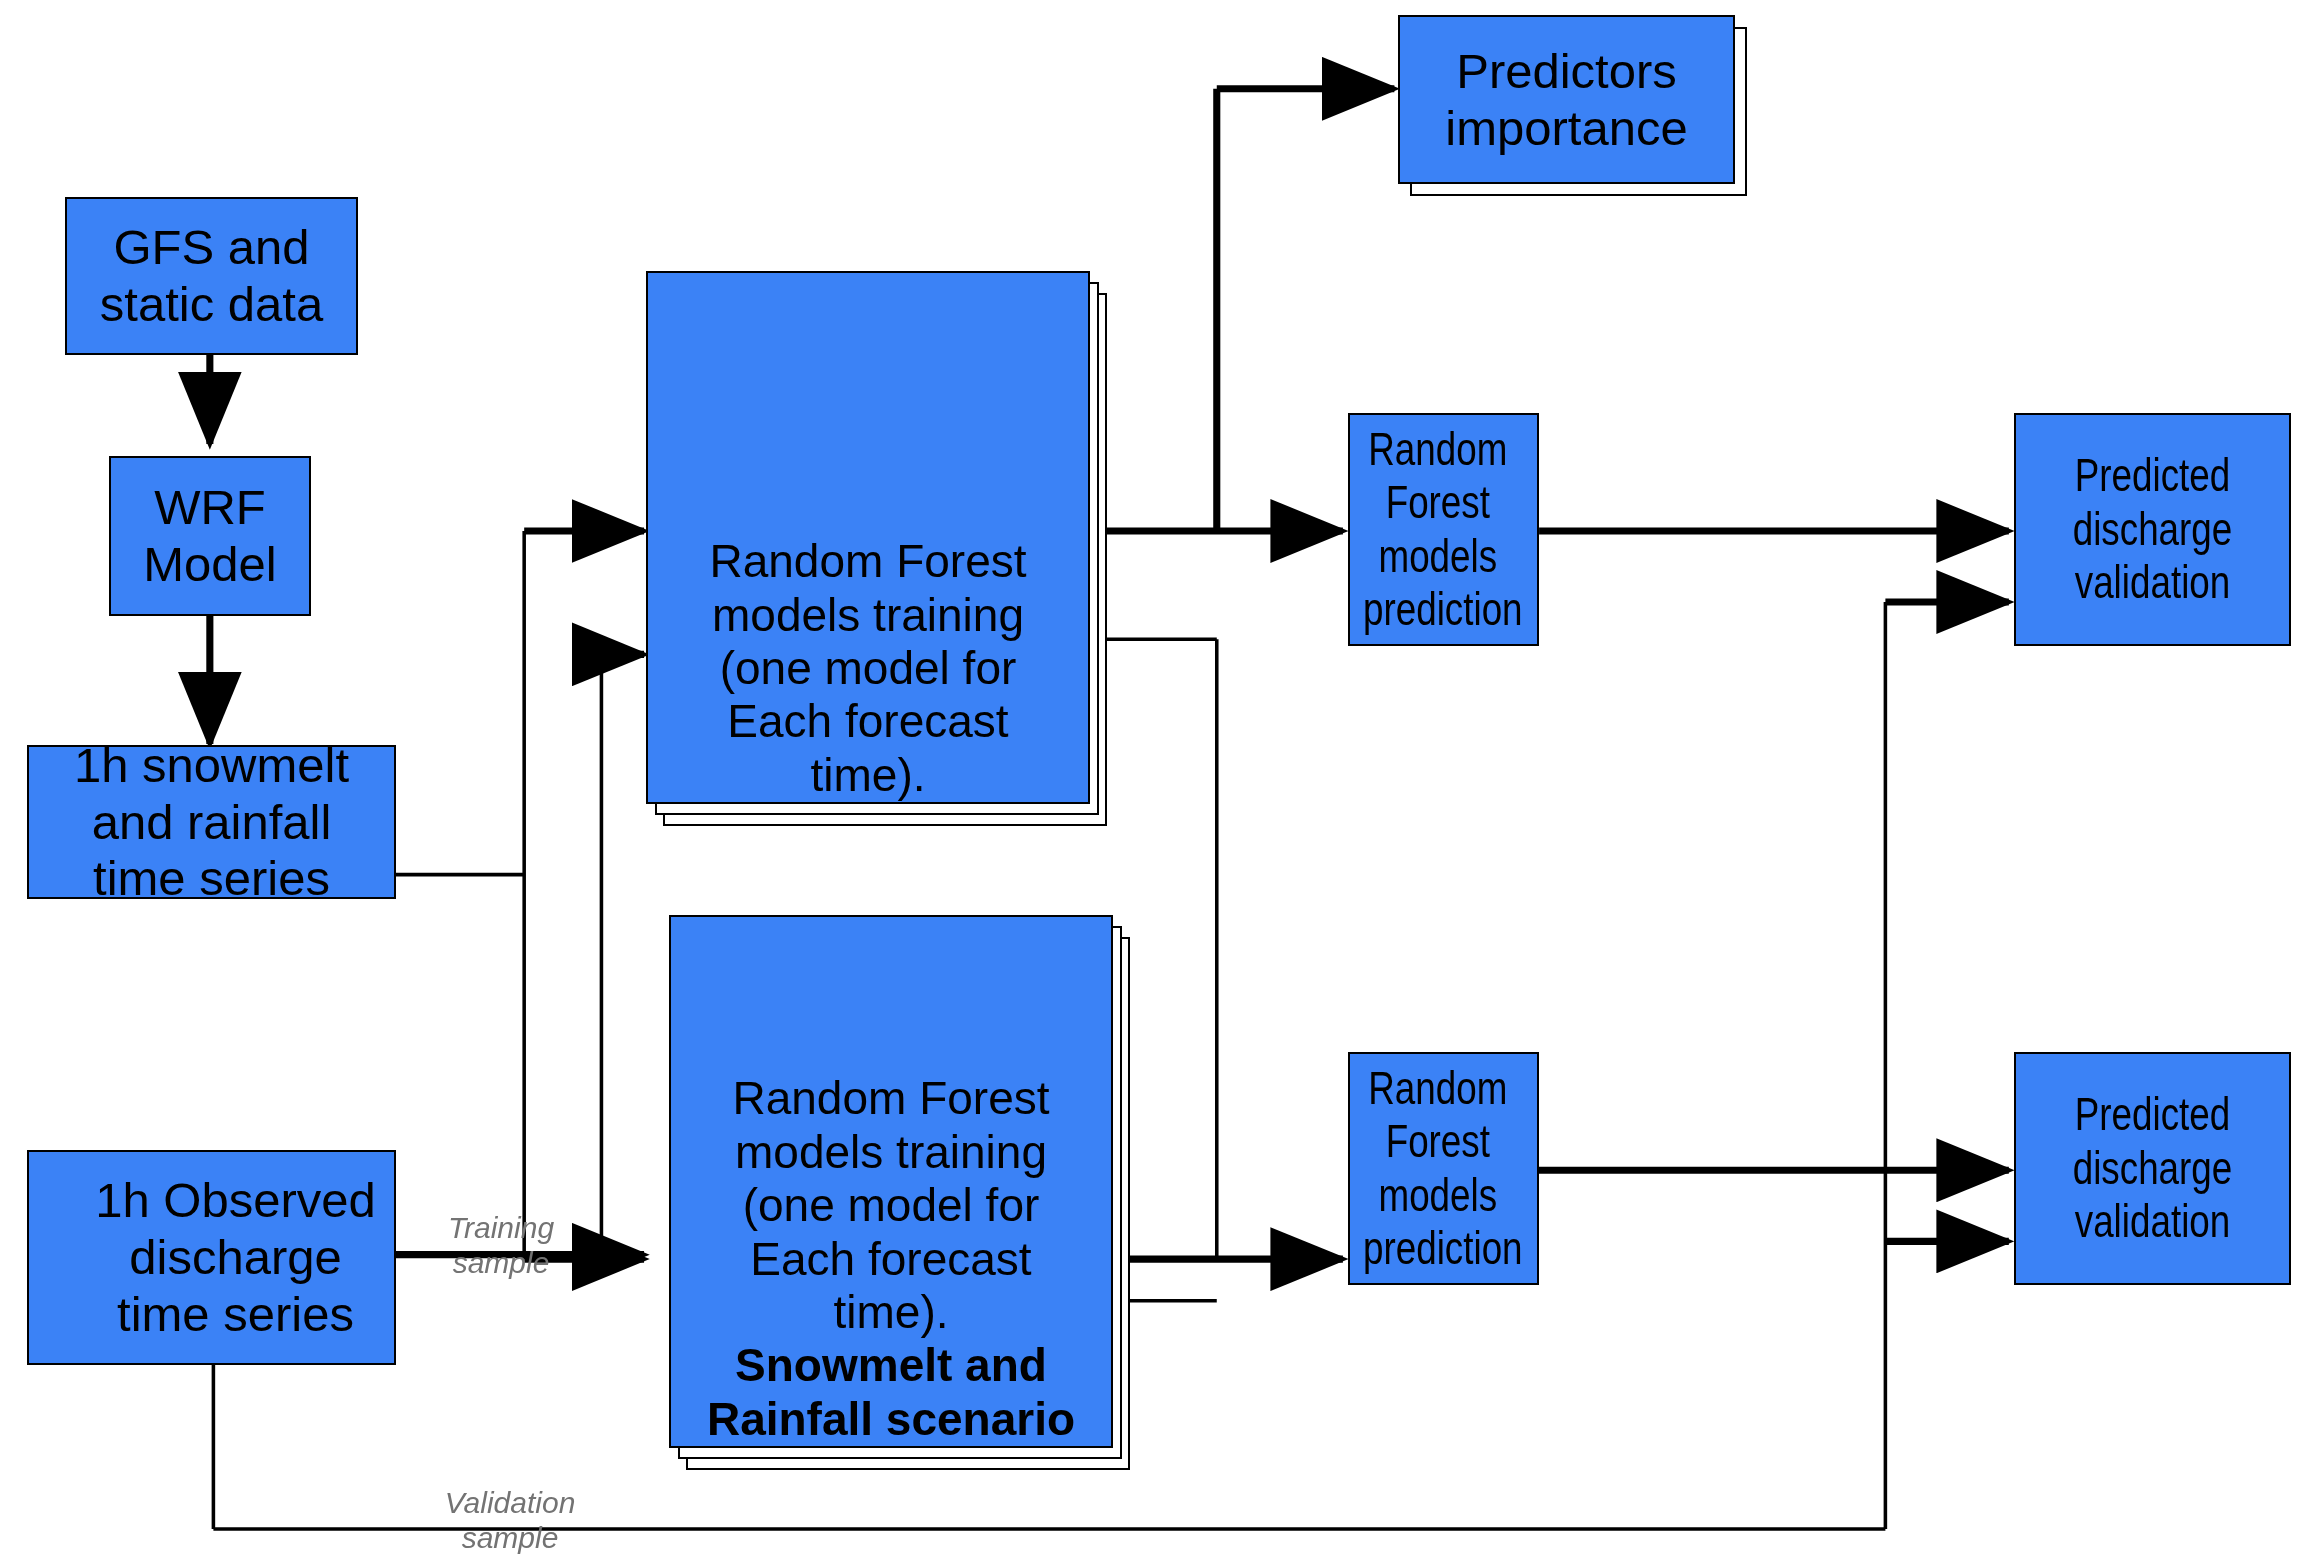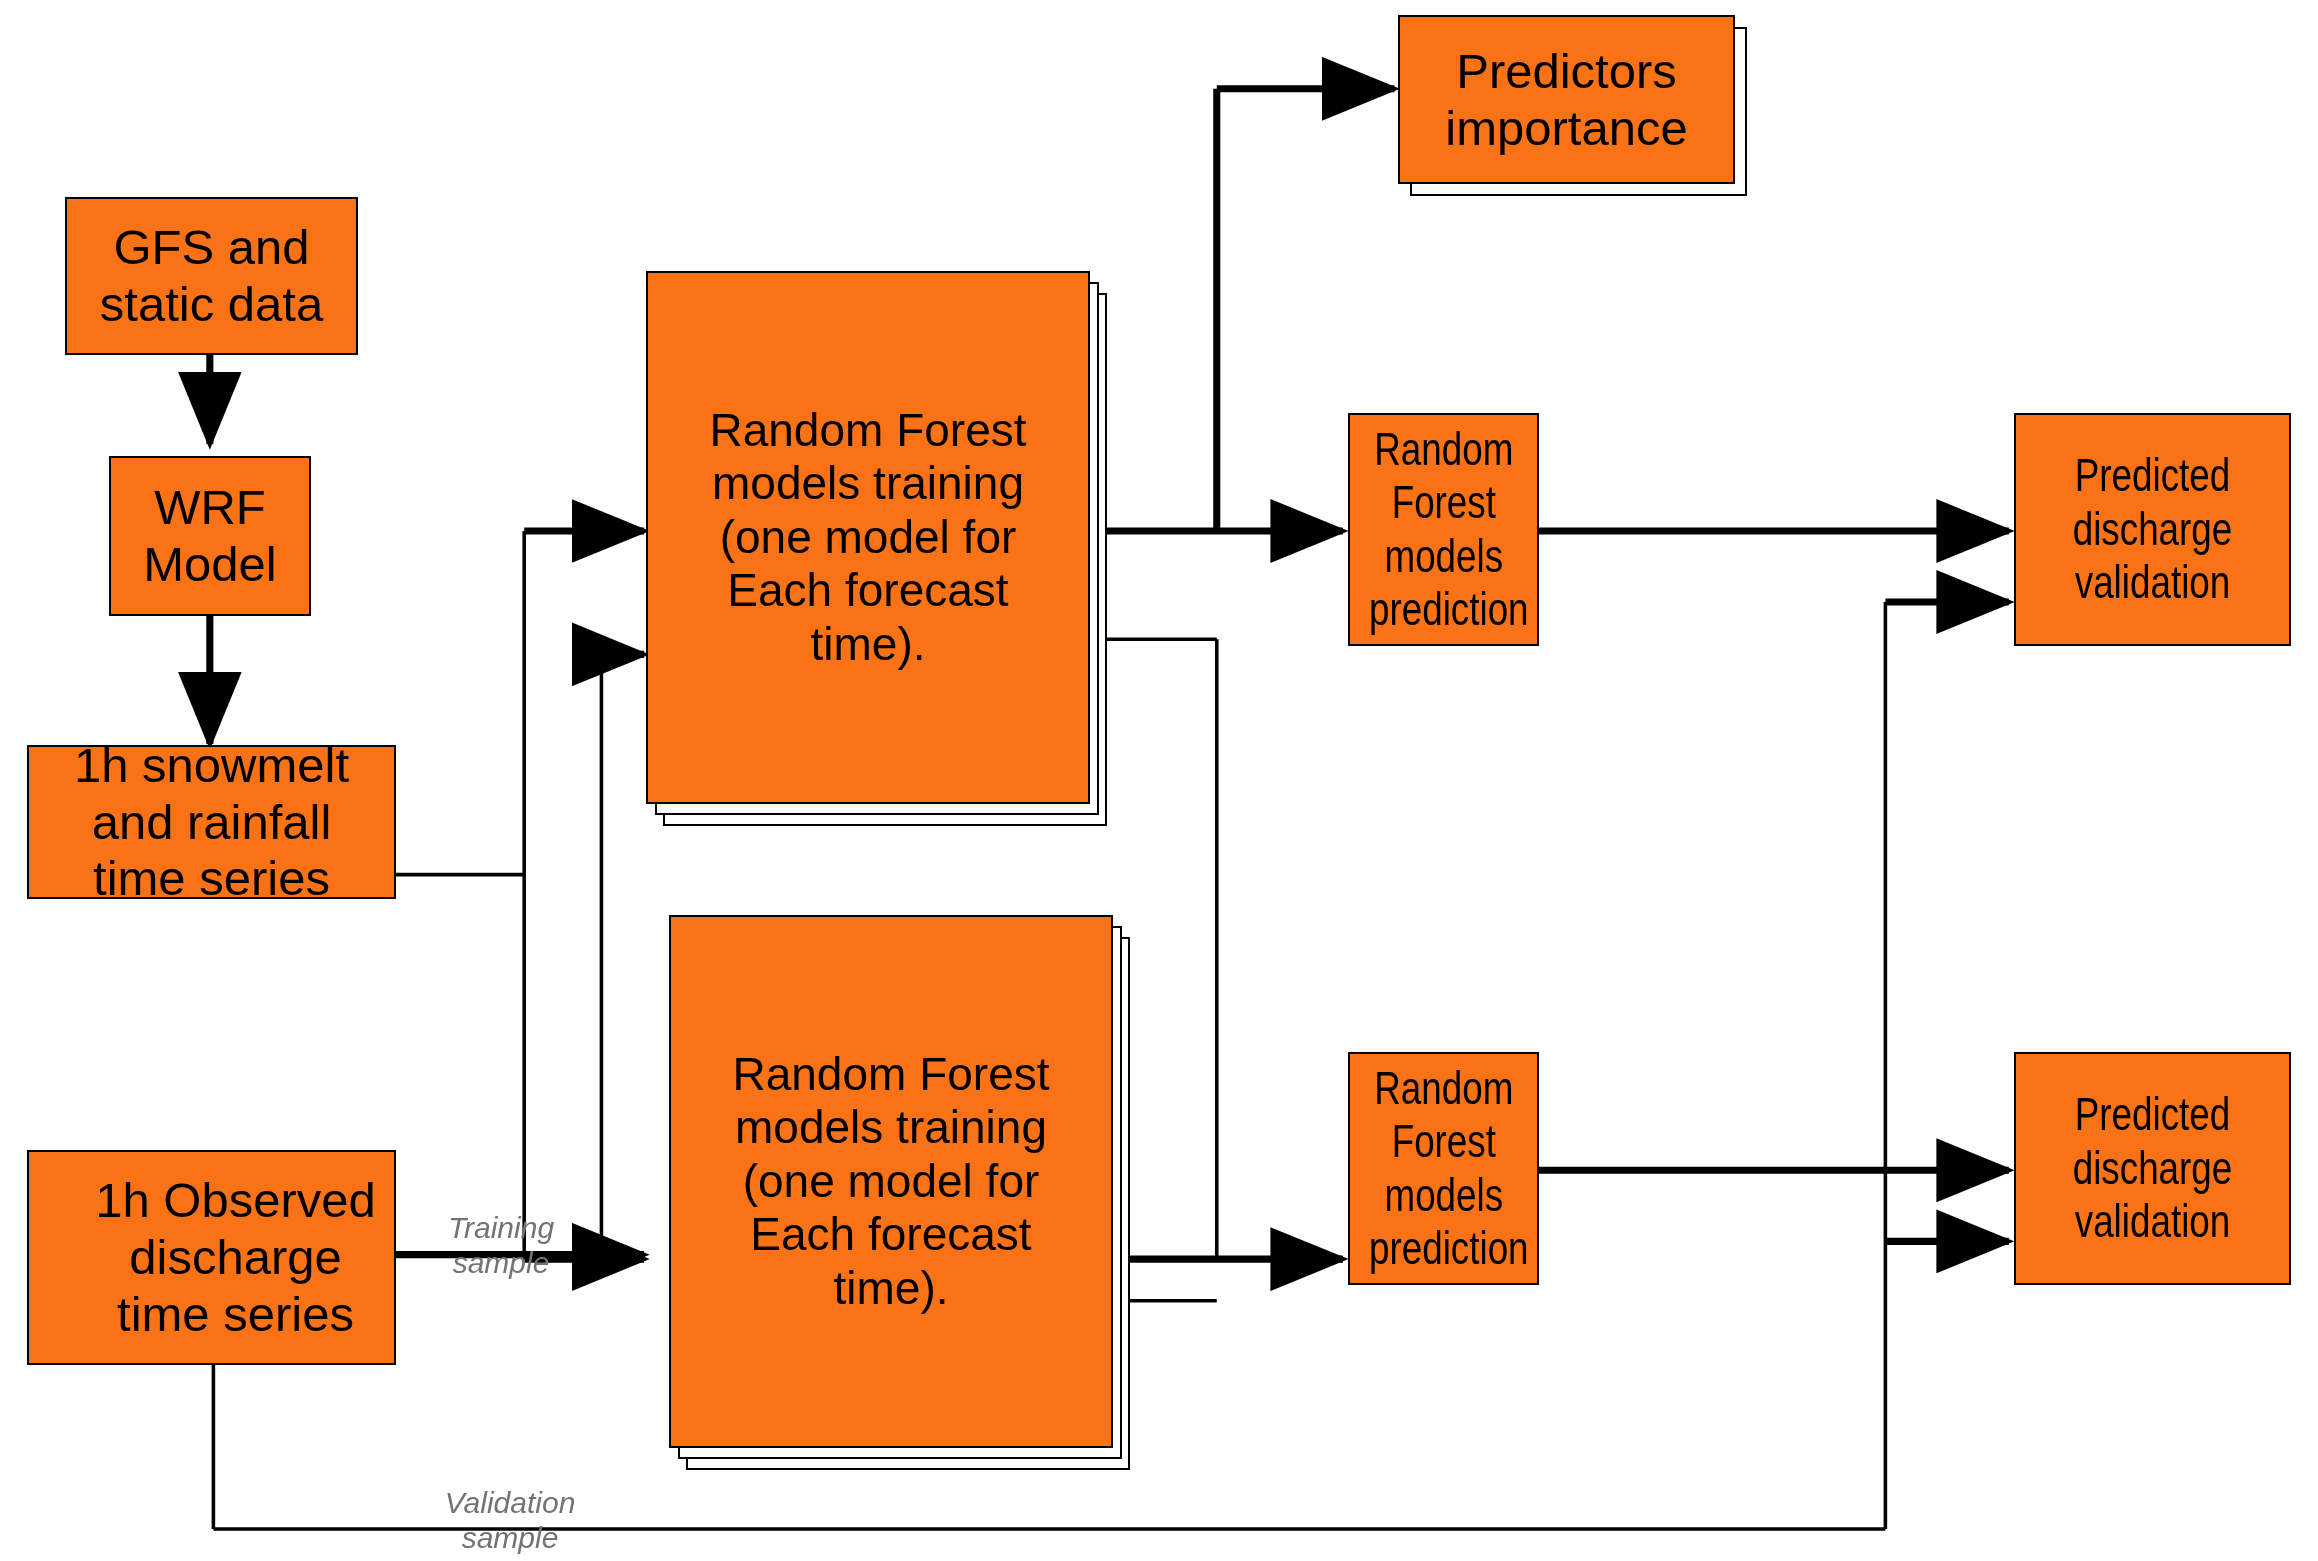--- a/index.html
+++ b/index.html
@@ -19,24 +19,24 @@
     position: absolute;
     left: 0; top: 0;
     width: 2319px;
     height: 1561px;
     pointer-events: none;
   }
   .node {
     position: absolute;
     box-sizing: border-box;
     border: 2.7px solid #000000;
-    background: #f97316;
+    background: #3b82f6;
     display: flex;
     align-items: center;
-    justify-content: center;
+    justify-content: flex-end;
     text-align: center;
     color: #000000;
     line-height: 1.16;
     z-index: 5;
   }
   .node .txt { width: 100%; padding: 0 5.3px; }
   .stack-shadow {
     position: absolute;
     box-sizing: border-box;
     border: 2.7px solid #000000;
@@ -171,20 +171,22 @@
   </div>
 
   <div class="stack-shadow" style="left:686px; top:937px; width:444px; height:533px;"></div>
   <div class="stack-shadow" style="left:678px; top:926px; width:444px; height:533px;"></div>
   <div class="node big-text" style="left:669px; top:915px; width:444px; height:533px; flex-direction:column;">
     <div class="txt" style="white-space:pre-line;">Random Forest
 models training
 (one model for
 Each forecast
 time).</div>
+    <div class="txt strong" style="white-space:pre-line;">Snowmelt and
+Rainfall scenario</div>
   </div>
 
   <div class="stack-shadow" style="left:1410px; top:27px; width:337px; height:169px;"></div>
   <div class="node narrow-text" style="left:1398px; top:15px; width:337px; height:169px;">
     <div class="txt" style="white-space:pre-line;">Predictors
 importance</div>
   </div>
 
   <div class="node cond-text condensed" style="left:1348px; top:413px; width:191px; height:233px;">
     <div class="txt" style="white-space:pre-line;">Random Forest

